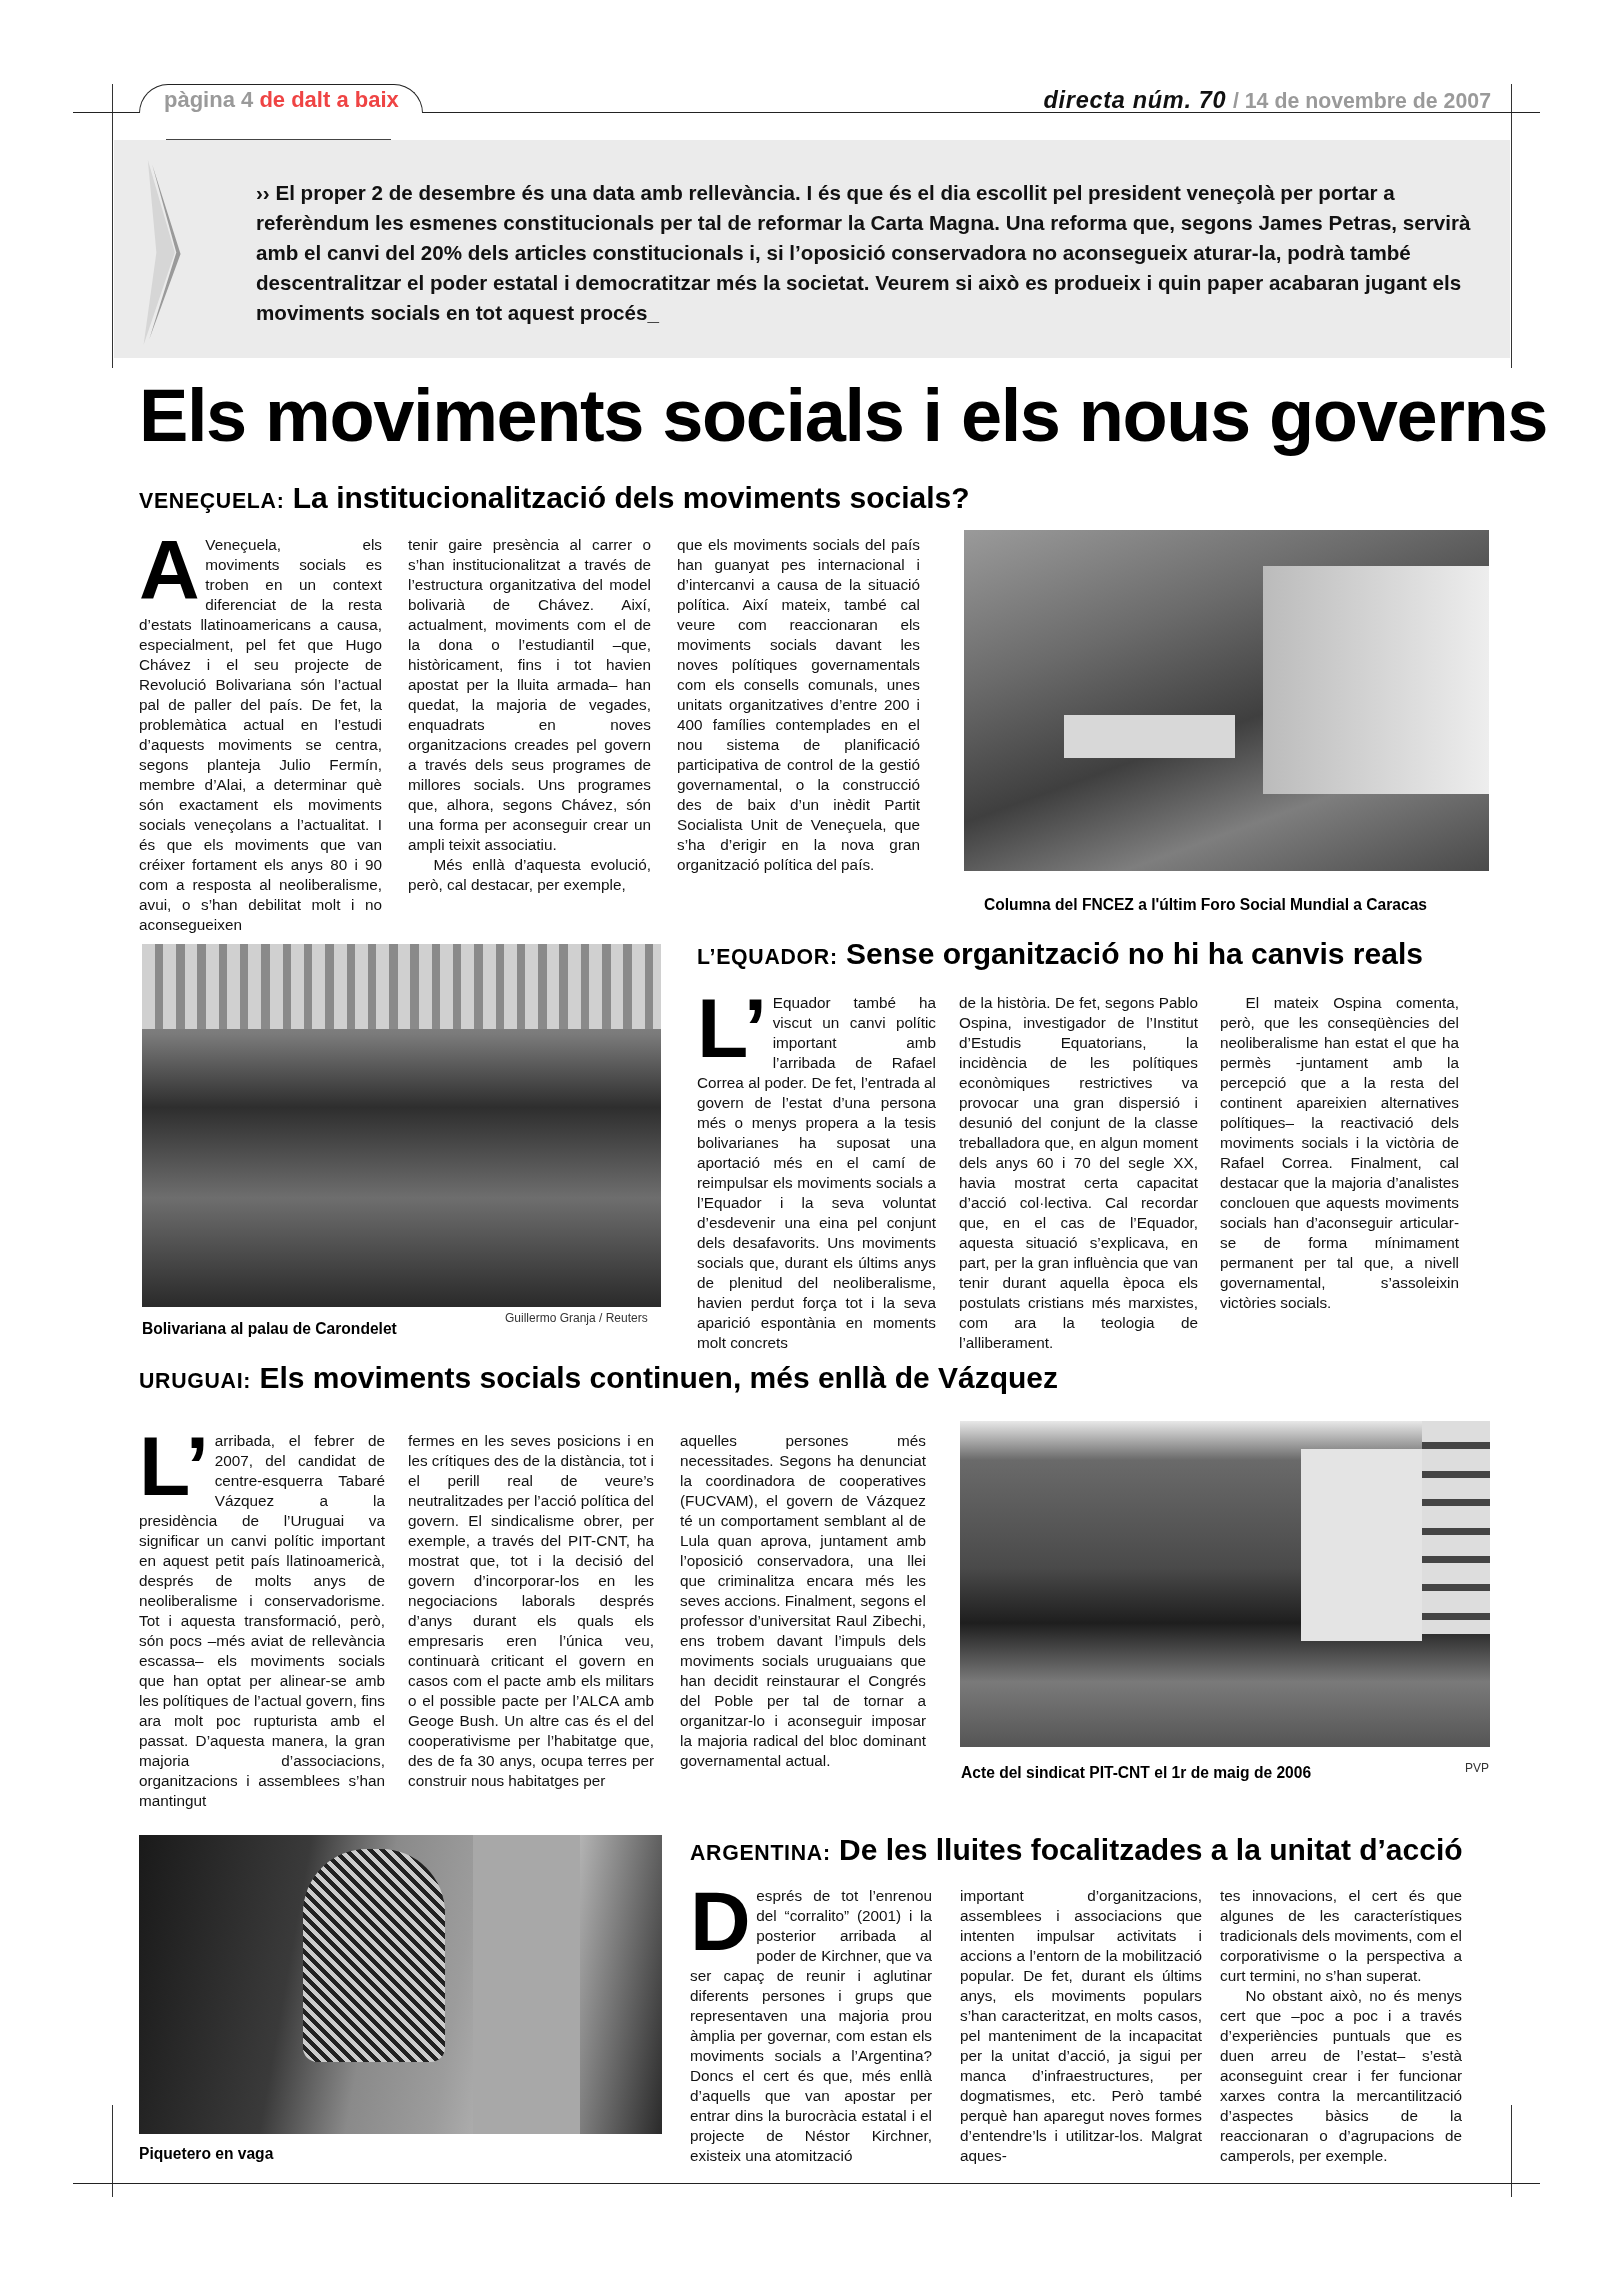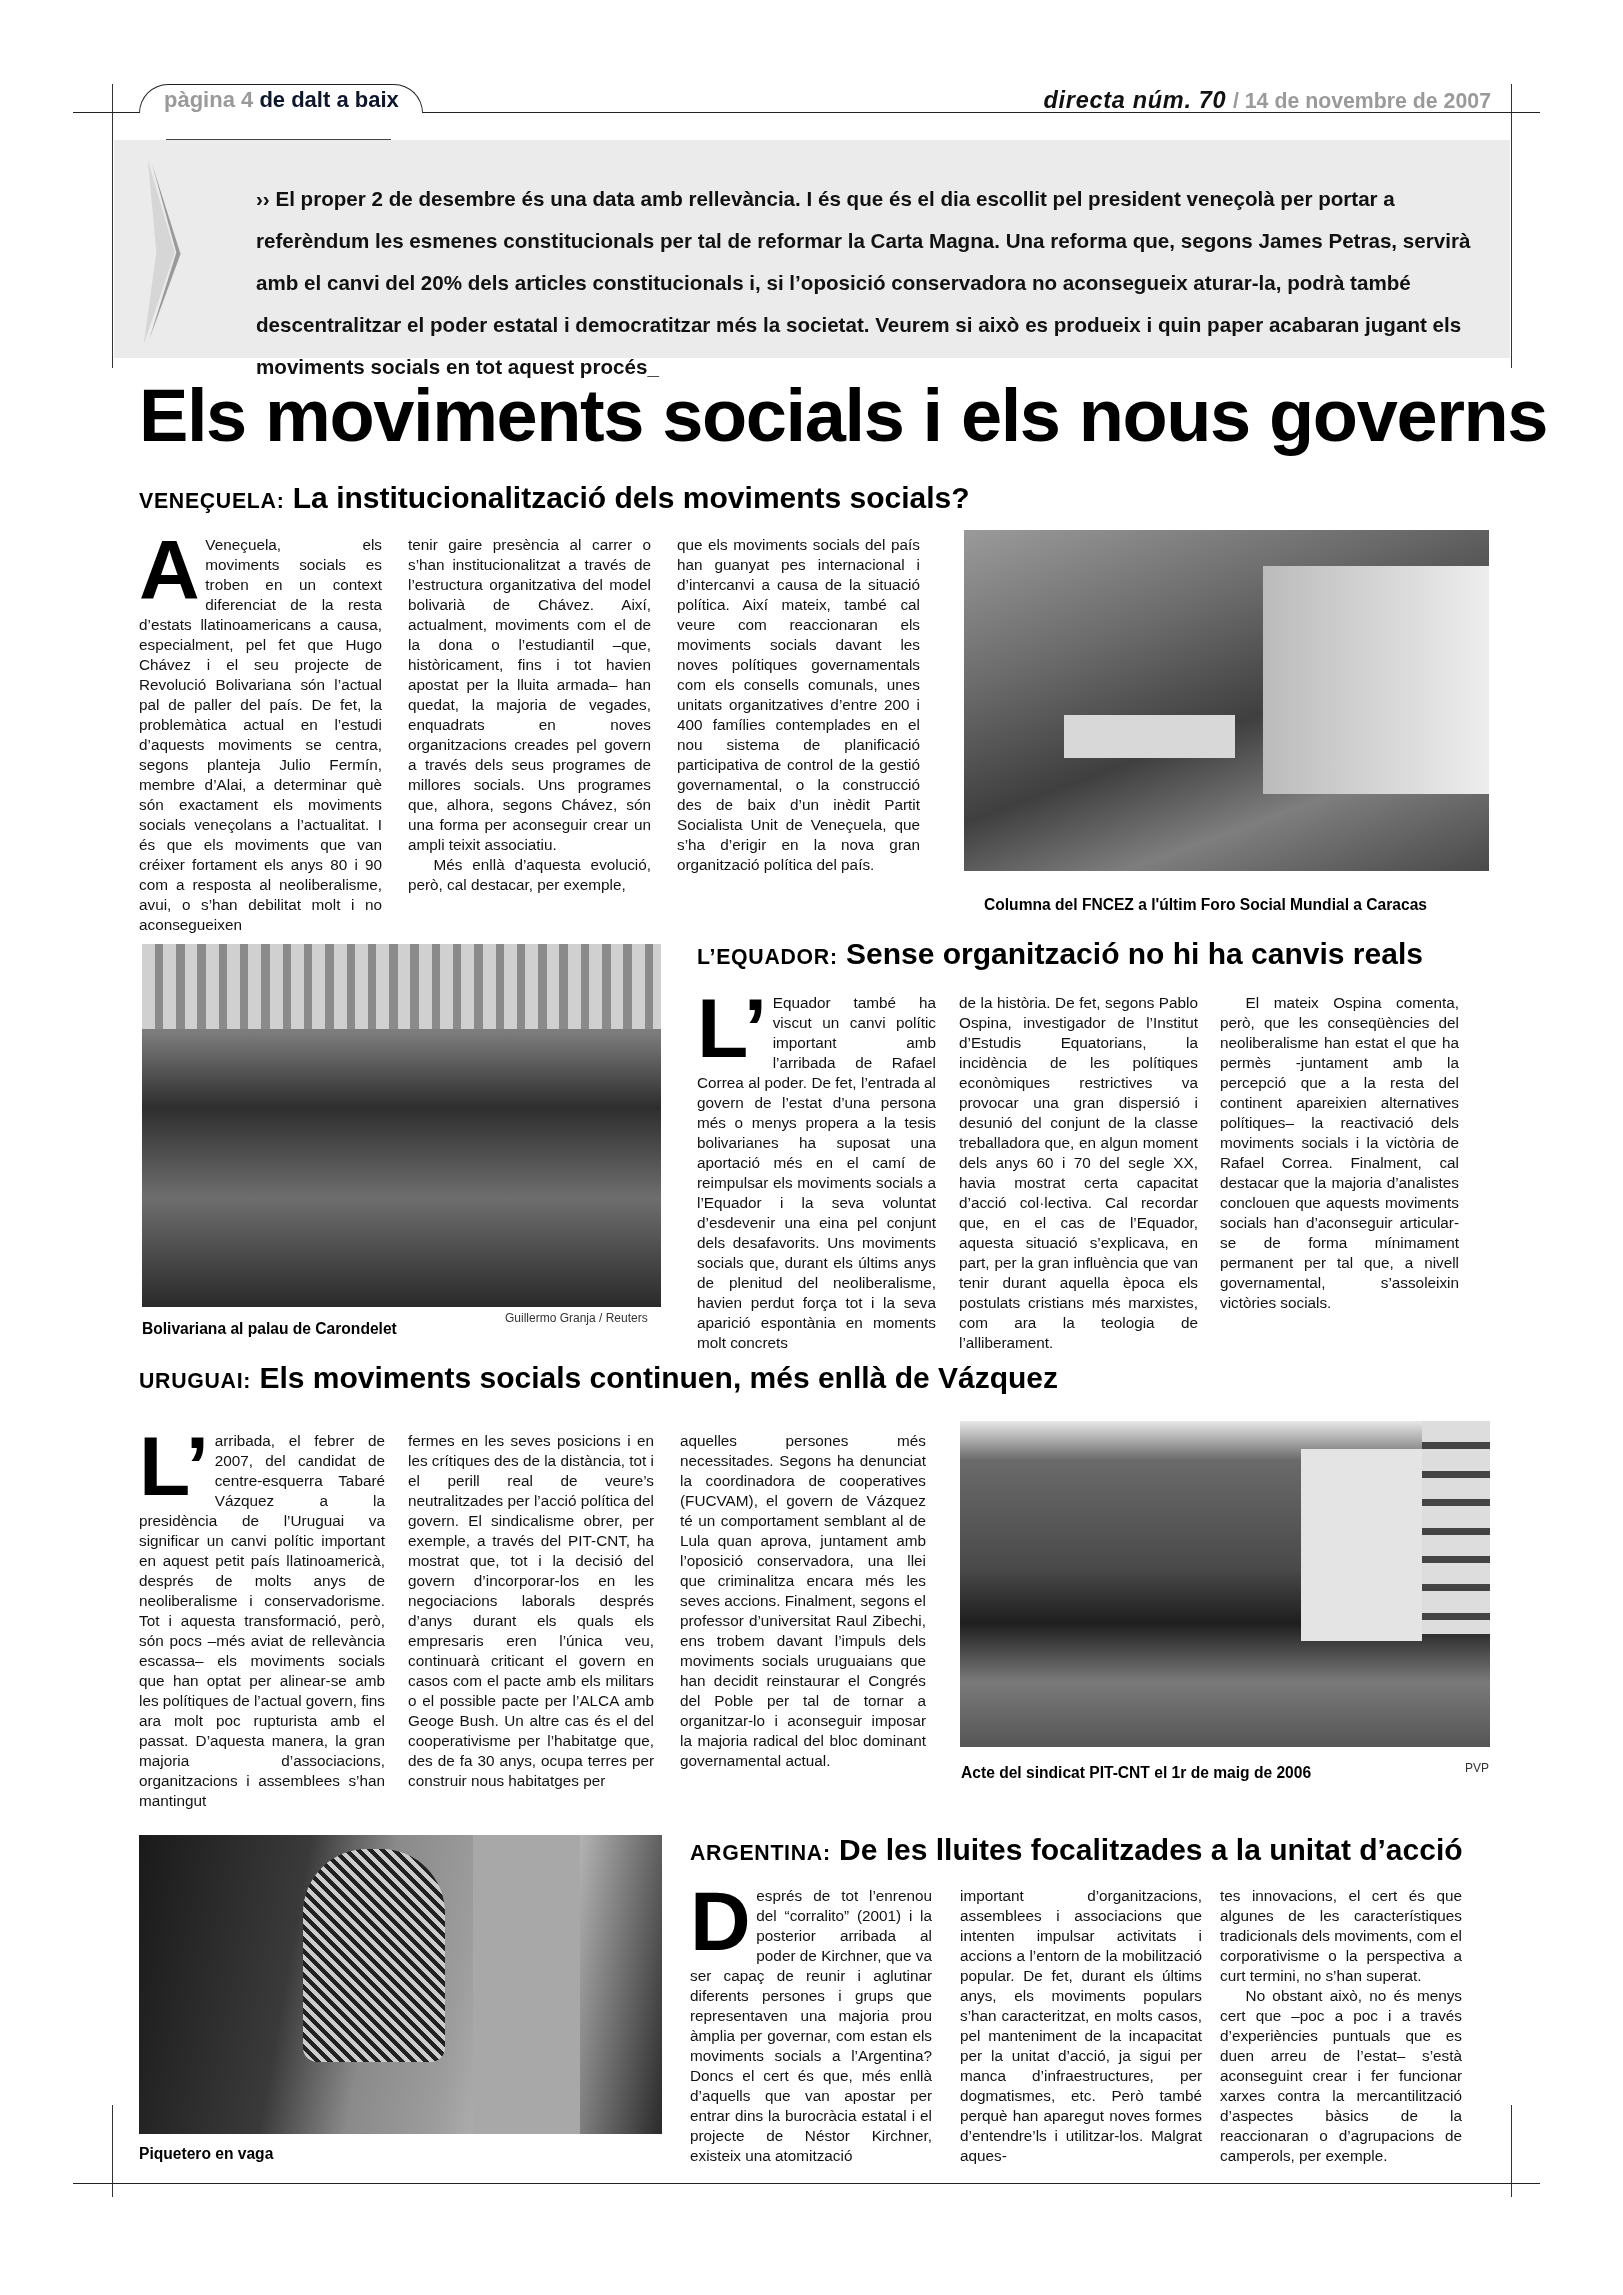--- a/index.html
+++ b/index.html
@@ -8,29 +8,29 @@
   .abs { position: absolute; }
   
   .vline { position: absolute; width: 1.4px; background: #333; }
   .hline { position: absolute; height: 1.4px; background: #222; }
 
   
   .tab-shape { position: absolute; left: 139px; top: 84px; width: 282px; height: 28.4px;
                border: 1.4px solid #222; border-bottom: none; border-radius: 31px 31px 0 0; background: #fff; }
   .hdr-left { position: absolute; left: 164px; top: 87px; font-size: 22px; font-weight: bold; white-space: nowrap; }
   .hdr-left .grey { color: #9a9a9a; }
-  .hdr-left .dark { color: #0f172a; }
+  .hdr-left .dark { color: #ef4444; }
   .hdr-right { position: absolute; right: 132px; top: 87px; font-size: 23.5px; font-weight: bold; white-space: nowrap; }
   .hdr-right .pub { font-style: italic; color: #111; letter-spacing: 0.7px; }
   .hdr-right .date { color: #9a9a9a; font-weight: bold; font-size: 21.3px; }
 
   
   .lead-box { position: absolute; left: 114px; top: 140px; width: 1396px; height: 218px; background: #ebebeb; }
   .lead-rule { position: absolute; left: 166px; top: 139px; width: 225px; height: 1.4px; background: #444; }
-  .lead-text { position: absolute; left: 256px; top: 178px; width: 1252px; font-size: 20.6px; line-height: 42px;
+  .lead-text { position: absolute; left: 256px; top: 178px; width: 1252px; font-size: 20.6px; line-height: 30px;
                font-weight: bold; color: #111; }
 
   
   .headline { position: absolute; left: 139px; top: 373px; width: 1372px; font-size: 74px; font-weight: bold;
               letter-spacing: -1.4px; white-space: nowrap; color: #000; }
 
   
   .sec-head { position: absolute; white-space: nowrap; font-weight: bold; color: #000; }
   .sec-head .country { font-size: 21.3px; letter-spacing: 0.7px; }
   .sec-head .title { font-size: 30px; }

